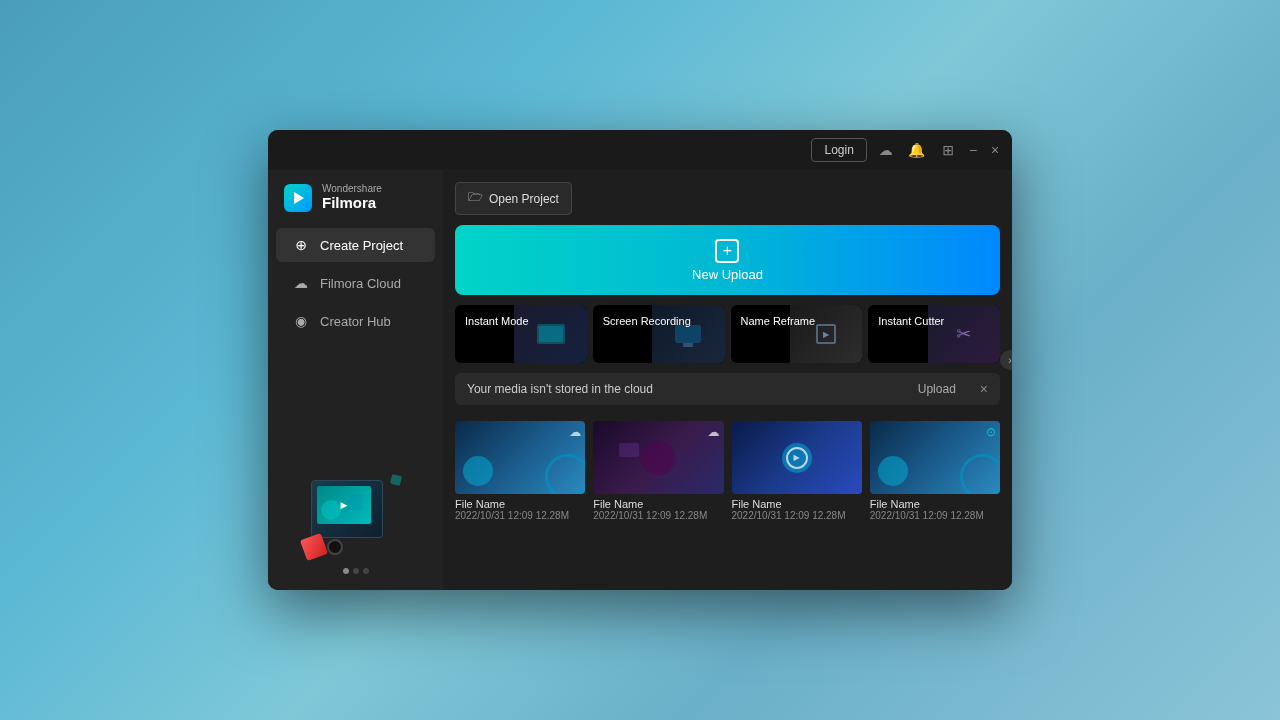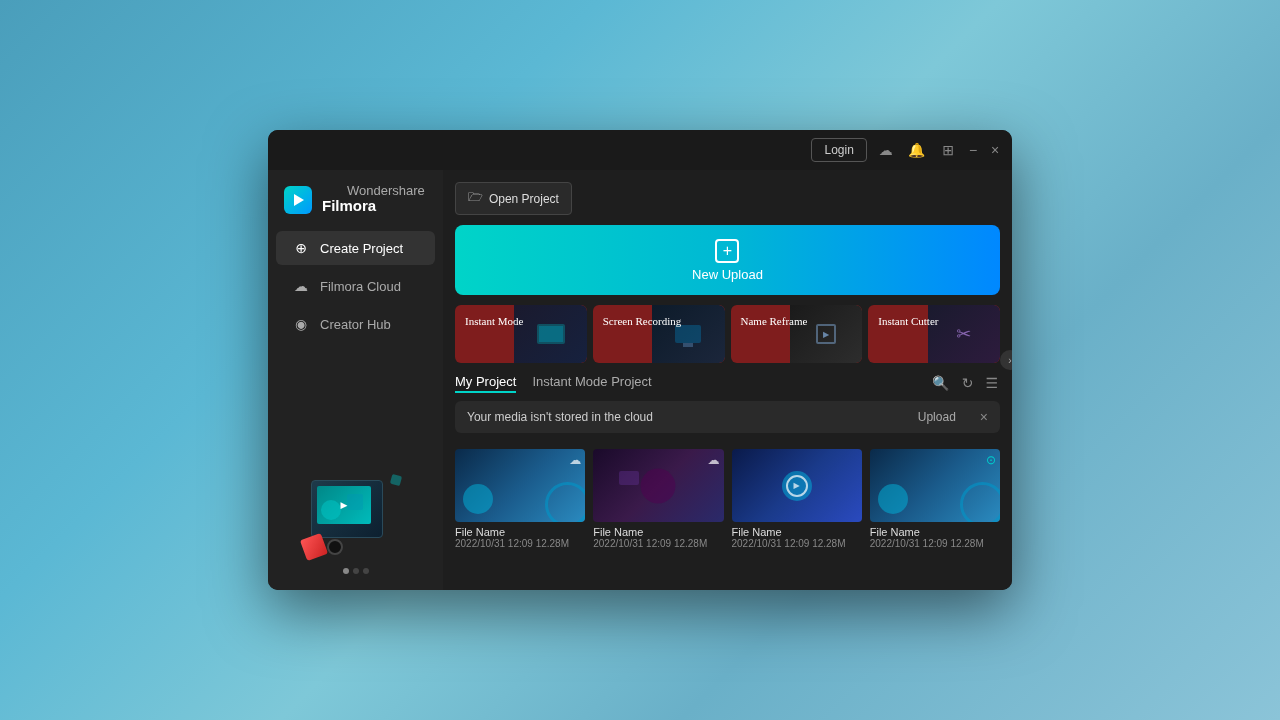--- a/index.html
+++ b/index.html
@@ -94,24 +94,23 @@
       display: flex;
       align-items: center;
       justify-content: center;
       font-size: 14px;
     }
     .logo-text {
       display: flex;
       flex-direction: column;
     }
     .logo-brand {
-      font-size: 13px;
+      font-size: 10px;
       color: #aaa;
       line-height: 1;
-      margin-left: 25px;
     }
     .logo-name {
       font-size: 15px;
       color: #fff;
       font-weight: 600;
       line-height: 1.2;
     }
     .nav-item {
       display: flex;
       align-items: center;
@@ -240,31 +239,30 @@
       font-weight: 500;
     }
     
     .quick-actions {
       display: flex;
       gap: 6px;
       flex-shrink: 0;
     }
     .quick-action-card {
       flex: 1;
-      background: #7f1d1d;
+      background: #000000;
       border-radius: 6px;
       padding: 10px 10px 8px;
       cursor: pointer;
       display: flex;
       flex-direction: column;
       gap: 6px;
       position: relative;
       overflow: hidden;
       min-height: 58px;
-      font-family: Liberation Serif, serif;
     }
     .qa-label {
       font-size: 11px;
       color: #fff;
       font-weight: 500;
       z-index: 1;
       position: relative;
     }
     .qa-image {
       position: absolute;
@@ -586,31 +584,20 @@
           <div class="qa-image">
             <div class="qa-thumb-cutter" style="display:flex;align-items:center;justify-content:center;">
               <div style="color:rgba(200,150,255,0.6);font-size:18px;">✂</div>
             </div>
           </div>
         </div>
         <div class="qa-next-arrow">›</div>
       </div>
 
       <div class="my-project-section">
-        <div class="section-header">
-          <div class="section-tabs">
-            <span class="section-tab active">My Project</span>
-            <span class="section-tab">Instant Mode Project</span>
-          </div>
-          <div class="section-actions">
-            <span class="section-action-icon">🔍</span>
-            <span class="section-action-icon">↻</span>
-            <span class="section-action-icon">☰</span>
-          </div>
-        </div>
 
         <div class="cloud-banner">
           <span class="cloud-banner-text">Your media isn't stored in the cloud</span>
           <div class="cloud-banner-actions">
             <button class="upload-btn">Upload</button>
             <button class="close-banner-btn">×</button>
           </div>
         </div>
 
         <div class="file-grid">

